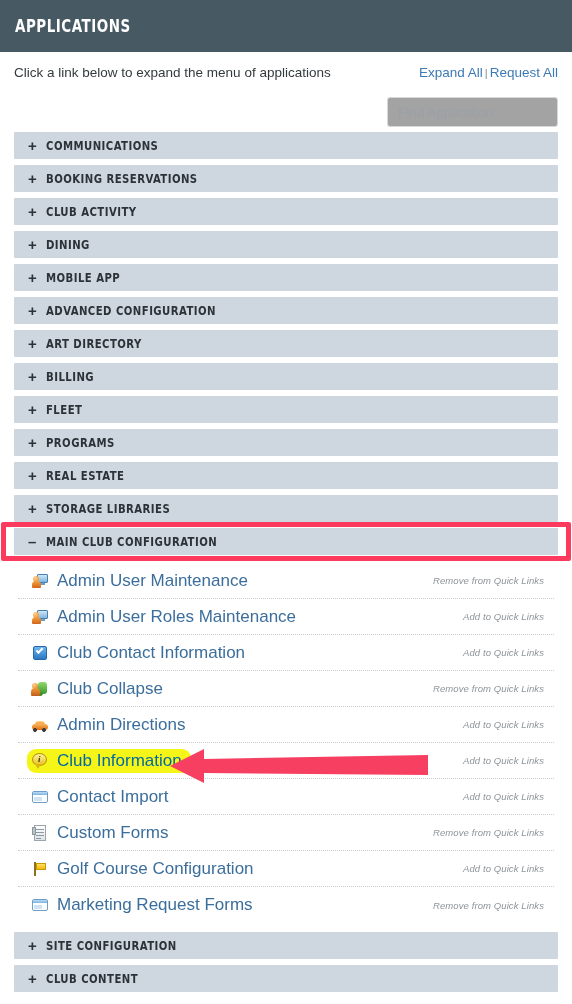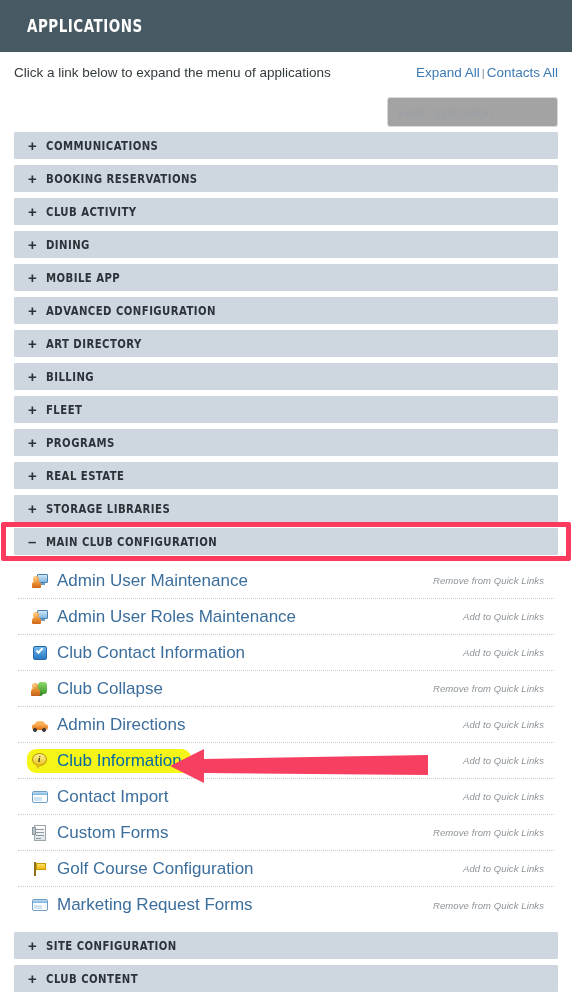--- a/index.html
+++ b/index.html
@@ -11,21 +11,21 @@
     overflow: hidden;
   }
   .page { position: relative; width: 572px; height: 1004px; background:#fff; }
 
   
   .topbar {
     height: 52px;
     background: #475a64;
     display: flex;
     align-items: center;
-    padding-left: 27px;
+    padding-left: 15px;
   }
   .topbar-title {
     color: #ffffff;
     font-size: 17px;
     font-weight: bold;
     letter-spacing: 0.6px;
     font-family: "DejaVu Sans Condensed", "Liberation Sans Narrow", "Liberation Sans", sans-serif;
     transform: scaleX(0.88);
     transform-origin: left center;
   }
@@ -295,21 +295,21 @@
 
 <div class="page">
 
   <div class="topbar">
     <span class="topbar-title">APPLICATIONS</span>
   </div>
 
   <div class="intro">
     <span class="intro-text">Click a link below to expand the menu of applications</span>
     <span class="intro-links">
-      <a>Expand All</a><span class="intro-sep">|</span><a>Contacts All</a>
+      <a>Expand All</a><span class="intro-sep">|</span><a>Request All</a>
     </span>
   </div>
 
   <div class="search-row">
     <input class="search-input" type="text" placeholder="Find Application" style="">
   </div>
 
   <div class="accordion">
     <div id="before-sections">
         <div class="acc-header">

